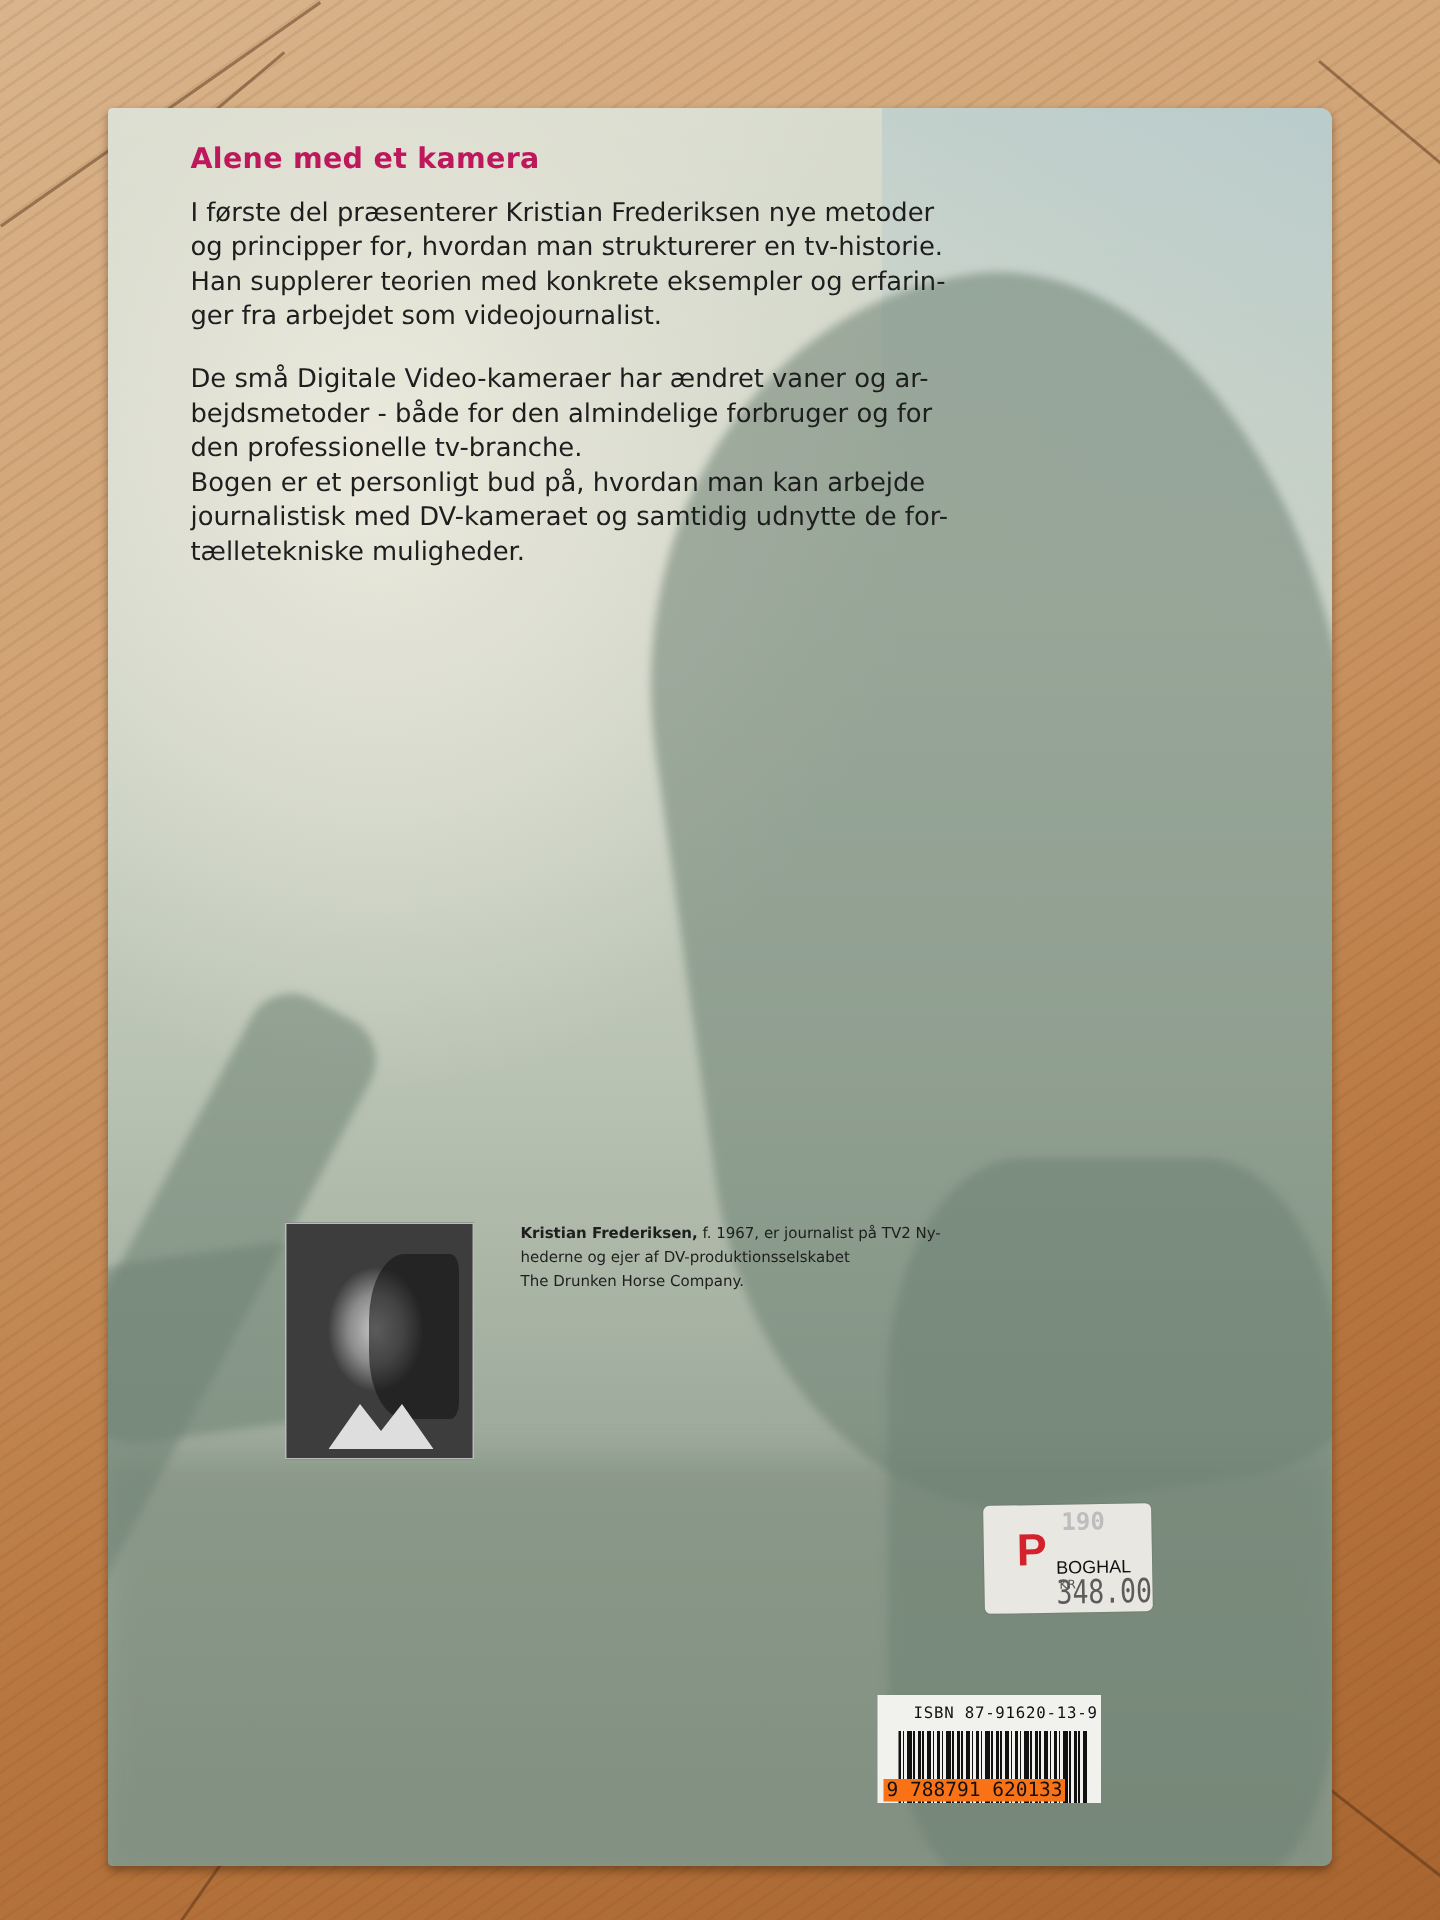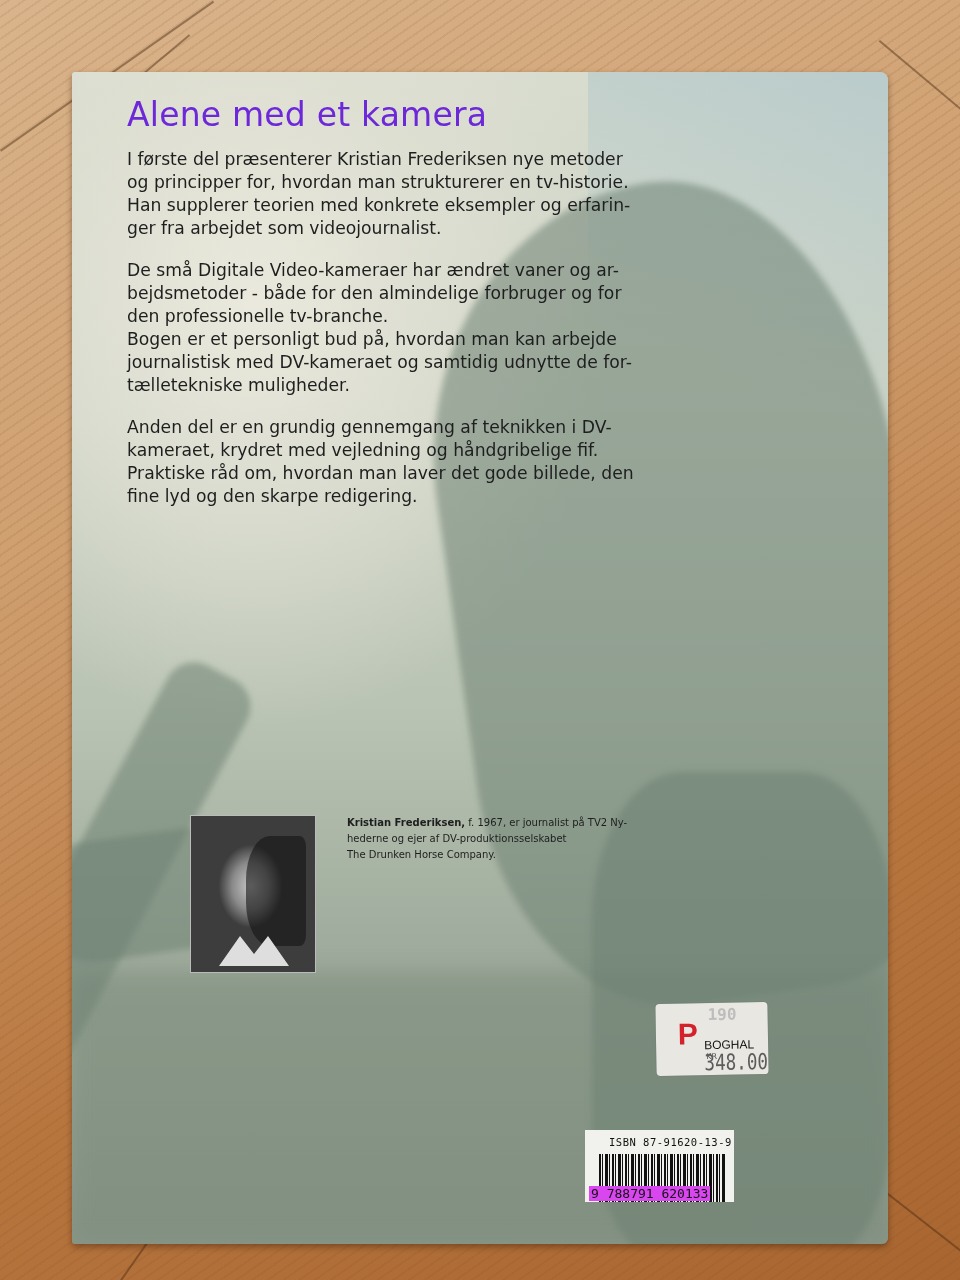--- a/index.html
+++ b/index.html
@@ -73,25 +73,25 @@
       filter: blur(10px);
     }
     .content {
       position: absolute;
       left: 127px; top: 95px;
       width: 580px;
       color: #1e1e1e;
       z-index: 2;
     }
     .title {
-      font-size: 33px;
-      font-weight: normal;
+      font-size: 19px;
+      font-weight: bold;
       margin: 0 0 14px 0;
       letter-spacing: 0.2px;
-      color: #6d28d9;
+      color: #be185d;
     }
     .para {
       font-size: 17.2px;
       line-height: 23px;
       margin: 0 0 19px 0;
       white-space: pre-line;
     }
     .author-block {
       position: absolute;
       left: 118px; top: 746px;
@@ -182,21 +182,21 @@
       background: repeating-linear-gradient(90deg,
         #111 0px, #111 2px, transparent 2px, transparent 3px,
         #111 3px, #111 4px, transparent 4px, transparent 6px,
         #111 6px, #111 9px, transparent 9px, transparent 10px,
         #111 10px, #111 11px, transparent 11px, transparent 13px);
     }
     .isbn-label .digits {
       position: absolute; left: 4px; top: 56px;
       font-family: "DejaVu Sans Mono", monospace;
       font-size: 13px; color: #111;
-      background: #d946ef;
+      background: #f97316;
       padding: 0 2px;
       white-space: pre;
     }
   </style>
 </head>
 <body>
 
 <div class="plank-line" style="left:0;top:150px;width:260px;transform:rotate(-35deg);"></div>
 <div class="plank-line" style="left:120px;top:92px;width:90px;transform:rotate(-40deg);"></div>
 <div class="plank-line" style="left:880px;top:40px;width:120px;transform:rotate(40deg);"></div>
@@ -217,24 +217,20 @@
   <p class="para">I første del præsenterer Kristian Frederiksen nye metoder
 og principper for, hvordan man strukturerer en tv-historie.
 Han supplerer teorien med konkrete eksempler og erfarin-
 ger fra arbejdet som videojournalist.</p>
   <p class="para">De små Digitale Video-kameraer har ændret vaner og ar-
 bejdsmetoder - både for den almindelige forbruger og for
 den professionelle tv-branche.
 Bogen er et personligt bud på, hvordan man kan arbejde
 journalistisk med DV-kameraet og samtidig udnytte de for-
 tælletekniske muligheder.</p>
-  <p class="para">Anden del er en grundig gennemgang af teknikken i DV-
-kameraet, krydret med vejledning og håndgribelige fif.
-Praktiske råd om, hvordan man laver det gode billede, den
-fine lyd og den skarpe redigering.</p>
 </div>
 
 <div class="author-block" style="left:190px;top:815px;">
   <div class="photo" title="Black and white portrait of the author">
     <div class="shade"></div>
     <div class="collar"></div>
   </div>
   <div class="bio">
     <p><b>Kristian Frederiksen,</b><span> f. 1967, er journalist på TV2 Ny-
 hederne og ejer af DV-produktionsselskabet

